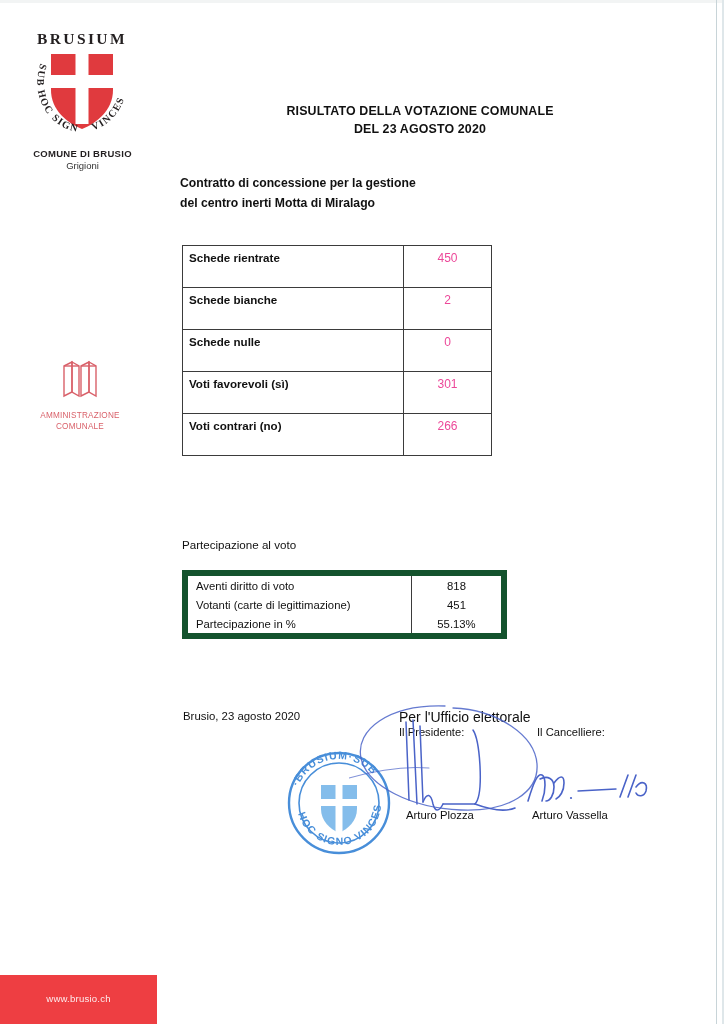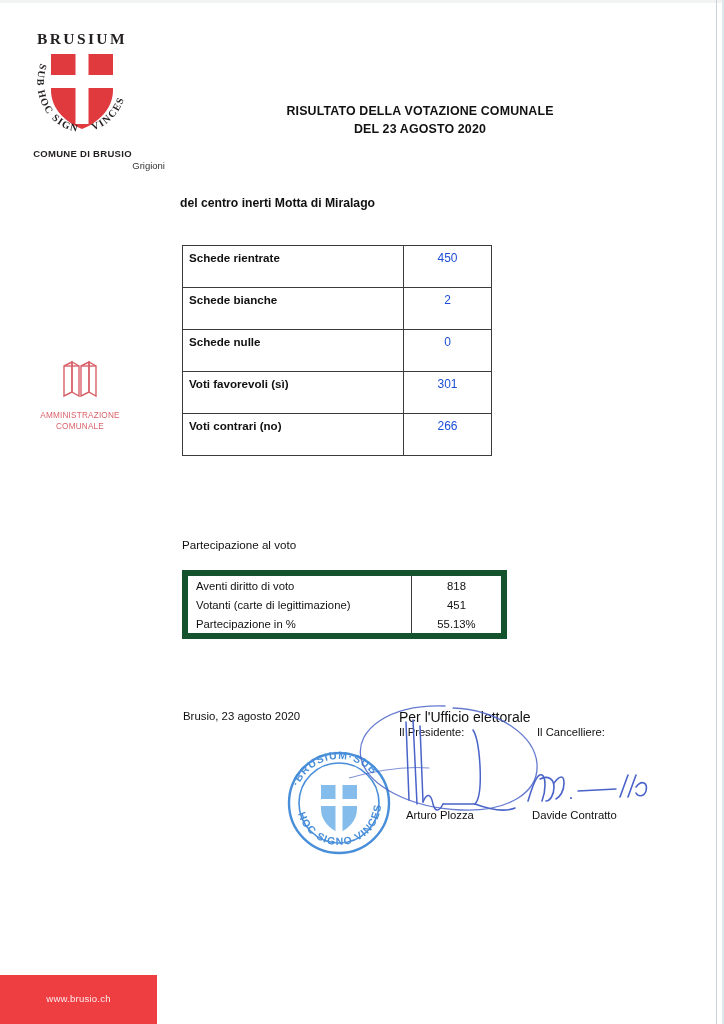--- a/index.html
+++ b/index.html
@@ -63,21 +63,21 @@
     font-size: 9.5px;
     font-weight: bold;
     letter-spacing: 0.3px;
     color: #231f20;
   }
   .org-sub {
     position: absolute;
     left: 0px;
     top: 160px;
     width: 165px;
-    text-align: right;
+    text-align: center;
     font-size: 9.5px;
     color: #333;
   }
 
   .dept-icon {
     position: absolute;
     left: 58px;
     top: 358px;
     width: 46px;
     height: 42px;
@@ -153,21 +153,21 @@
   .results-table td.label {
     width: 214px;
     font-weight: bold;
     padding-left: 6px;
     color: #111;
   }
   .results-table td.value {
     width: 87px;
     text-align: center;
     font-weight: normal;
-    color: #1d4ed8;
+    color: #ec4899;
     font-size: 12px;
     margin-left: 24px;
   }
 
   
   .part-heading {
     position: absolute;
     left: 182px;
     top: 538px;
     font-size: 11.6px;
@@ -338,20 +338,21 @@
     </svg>
   </div>
   <div class="dept-label">
     <span>AMMINISTRAZIONE</span><br>
     <span>COMUNALE</span>
   </div>
 
   <div class="doc-title">RISULTATO DELLA VOTAZIONE COMUNALE</div>
   <div class="doc-title-2">DEL  23 AGOSTO 2020</div>
 
+  <div class="subject-1">Contratto di concessione per la gestione</div>
   <div class="subject-2">del centro inerti Motta di Miralago</div>
 
   <table class="results-table">
     <tbody>
       <tr>
         <td class="label">Schede rientrate</td>
         <td class="value">450</td>
       </tr>
       <tr>
         <td class="label">Schede bianche</td>
@@ -444,18 +445,18 @@
         <circle cx="47" cy="33" r="1.1" fill="#4a63c8" stroke="none"></circle>
         <path d="M 54,26 L 92,24" stroke-width="1.4"></path>
         <path d="M 96,32 L 104,10"></path>
         <path d="M 104,32 L 112,10"></path>
         <path d="M 112,22 C 118,14 124,18 122,26 C 120,32 114,32 112,28"></path>
       </g>
     </svg>
   </div>
 
   <div class="name-president">Arturo Plozza</div>
-  <div class="name-chancellor">Davide Contratto</div>
+  <div class="name-chancellor">Arturo Vassella</div>
 
   <div class="footer-banner"></div>
   <div class="footer-url">www.brusio.ch</div>
 
 </div>
 
 </body></html>

